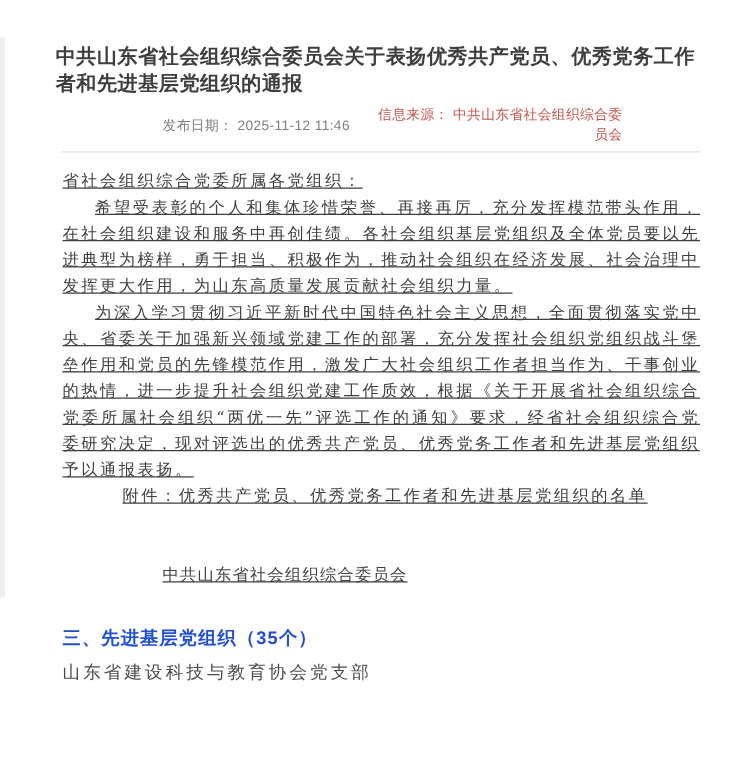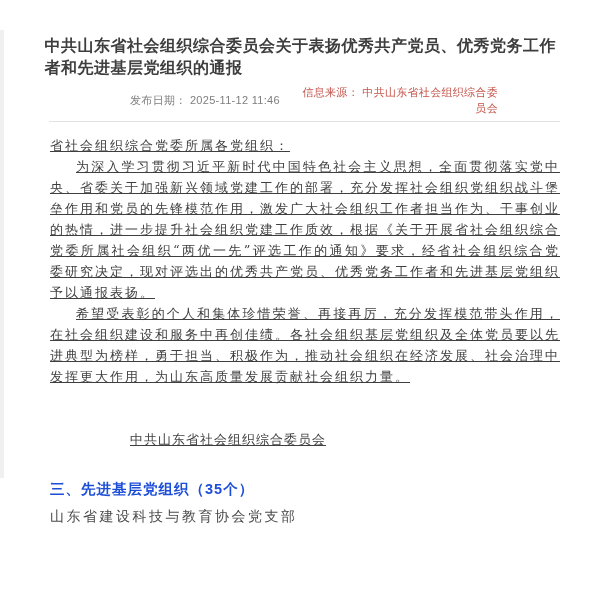--- a/index.html
+++ b/index.html
@@ -117,22 +117,23 @@
     <div class="meta-source">
       <span>信息来源：</span>
       <span>中共山东省社会组织综合委员会</span>
     </div>
   </div>
 
   <div class="divider"></div>
 
   <div class="article">
     <p>省社会组织综合党委所属各党组织：</p>
+    <p class="p-indent">希望受表彰的个人和集体珍惜荣誉、再接再厉，充分发挥模范带头作用，在社会组织建设和服务中再创佳绩。各社会组织基层党组织及全体党员要以先进典型为榜样，勇于担当、积极作为，推动社会组织在经济发展、社会治理中发挥更大作用，为山东高质量发展贡献社会组织力量。</p>
     <p class="p-indent">为深入学习贯彻习近平新时代中国特色社会主义思想，全面贯彻落实党中央、省委关于加强新兴领域党建工作的部署，充分发挥社会组织党组织战斗堡垒作用和党员的先锋模范作用，激发广大社会组织工作者担当作为、干事创业的热情，进一步提升社会组织党建工作质效，根据《关于开展省社会组织综合党委所属社会组织“两优一先”评选工作的通知》要求，经省社会组织综合党委研究决定，现对评选出的优秀共产党员、优秀党务工作者和先进基层党组织予以通报表扬。</p>
-    <p class="p-indent">希望受表彰的个人和集体珍惜荣誉、再接再厉，充分发挥模范带头作用，在社会组织建设和服务中再创佳绩。各社会组织基层党组织及全体党员要以先进典型为榜样，勇于担当、积极作为，推动社会组织在经济发展、社会治理中发挥更大作用，为山东高质量发展贡献社会组织力量。</p>
+    <p class="attachment">附件：优秀共产党员、优秀党务工作者和先进基层党组织的名单</p>
     <div class="signature-block">
       <div>中共山东省社会组织综合委员会</div>
     </div>
   </div>
 
   <div class="list-section">
     <div class="section-heading">三、先进基层党组织（35个）</div>
     <div class="org-item">山东省建设科技与教育协会党支部</div>
   </div>
 

